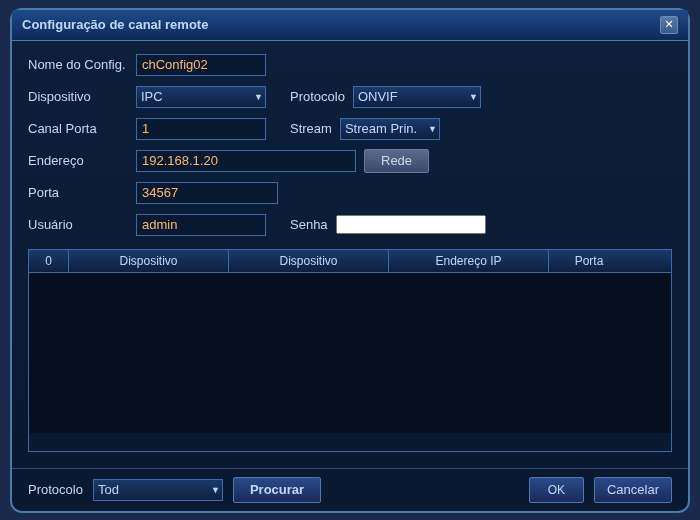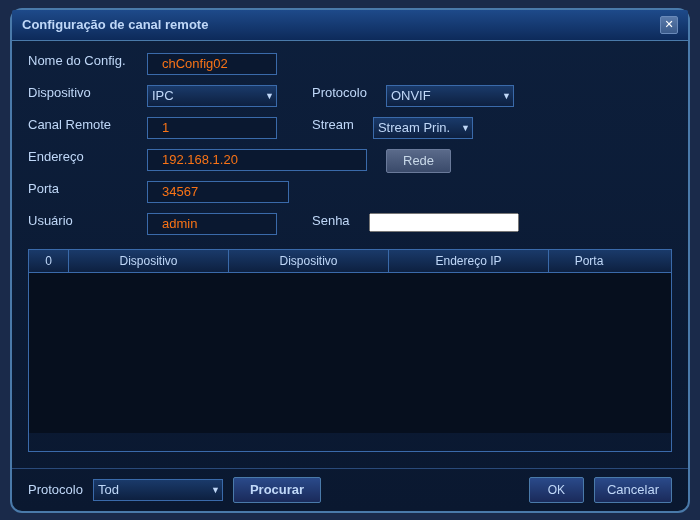--- a/index.html
+++ b/index.html
@@ -58,43 +58,43 @@
     .content {
       padding: 12px 16px;
       flex: 1;
       display: flex;
       flex-direction: column;
       gap: 8px;
     }
 
     .form-row {
       display: flex;
-      align-items: flex-start;
-      gap: 19px;
+      align-items: center;
+      gap: 8px;
       min-height: 24px;
     }
 
     .label {
       color: #c0d8f8;
       min-width: 100px;
       text-align: left;
       font-size: 13px;
     }
 
     .label-sm {
       color: #c0d8f8;
       font-size: 13px;
       white-space: nowrap;
     }
 
     input[type="text"] {
       background: #0a1830;
       border: 1px solid #3a6aaa;
-      color: #f97316;
-      padding: 2px 14px;
+      color: #fdba74;
+      padding: 2px 5px;
       font-size: 13px;
       height: 22px;
       outline: none;
     }
 
     .input-config-name { width: 130px; }
     .input-address { width: 220px; }
     .input-port { width: 142px; }
     .input-user { width: 130px; }
     .input-password { width: 150px; }
@@ -253,21 +253,21 @@
       </div>
       <span class="label-sm" style="margin-left:16px;">Protocolo</span>
       <div class="select-wrapper">
         <select class="select-protocolo">
           <option>ONVIF</option>
         </select>
       </div>
     </div>
 
     <div class="form-row">
-      <span class="label">Canal Remote</span>
+      <span class="label">Canal Porta</span>
       <input type="text" class="input-canal" value="1" style="">
       <span class="label-sm" style="margin-left:16px;">Stream</span>
       <div class="select-wrapper">
         <select class="select-stream">
           <option>Stream Prin.</option>
         </select>
       </div>
     </div>
 
     <div class="form-row">

